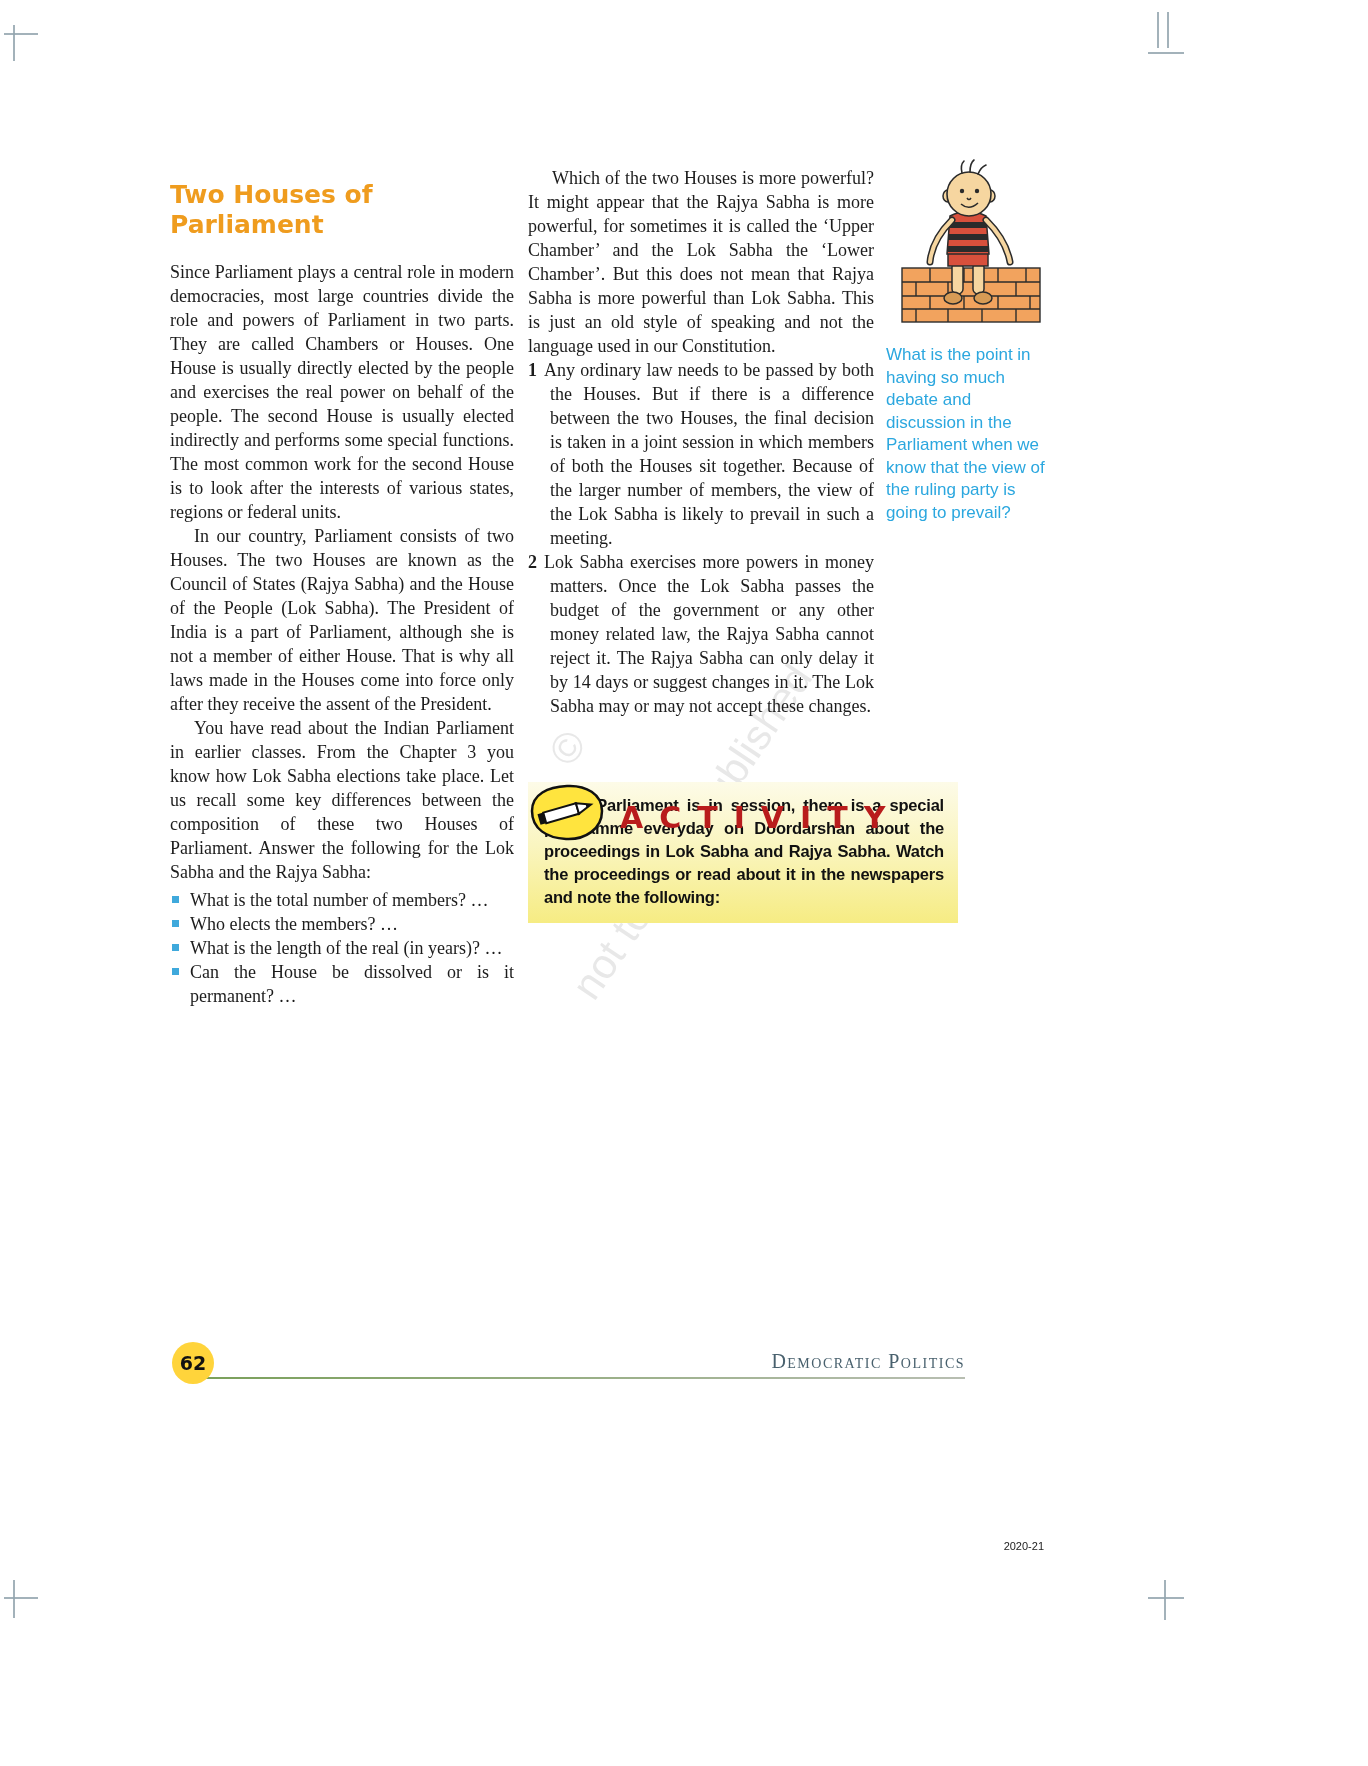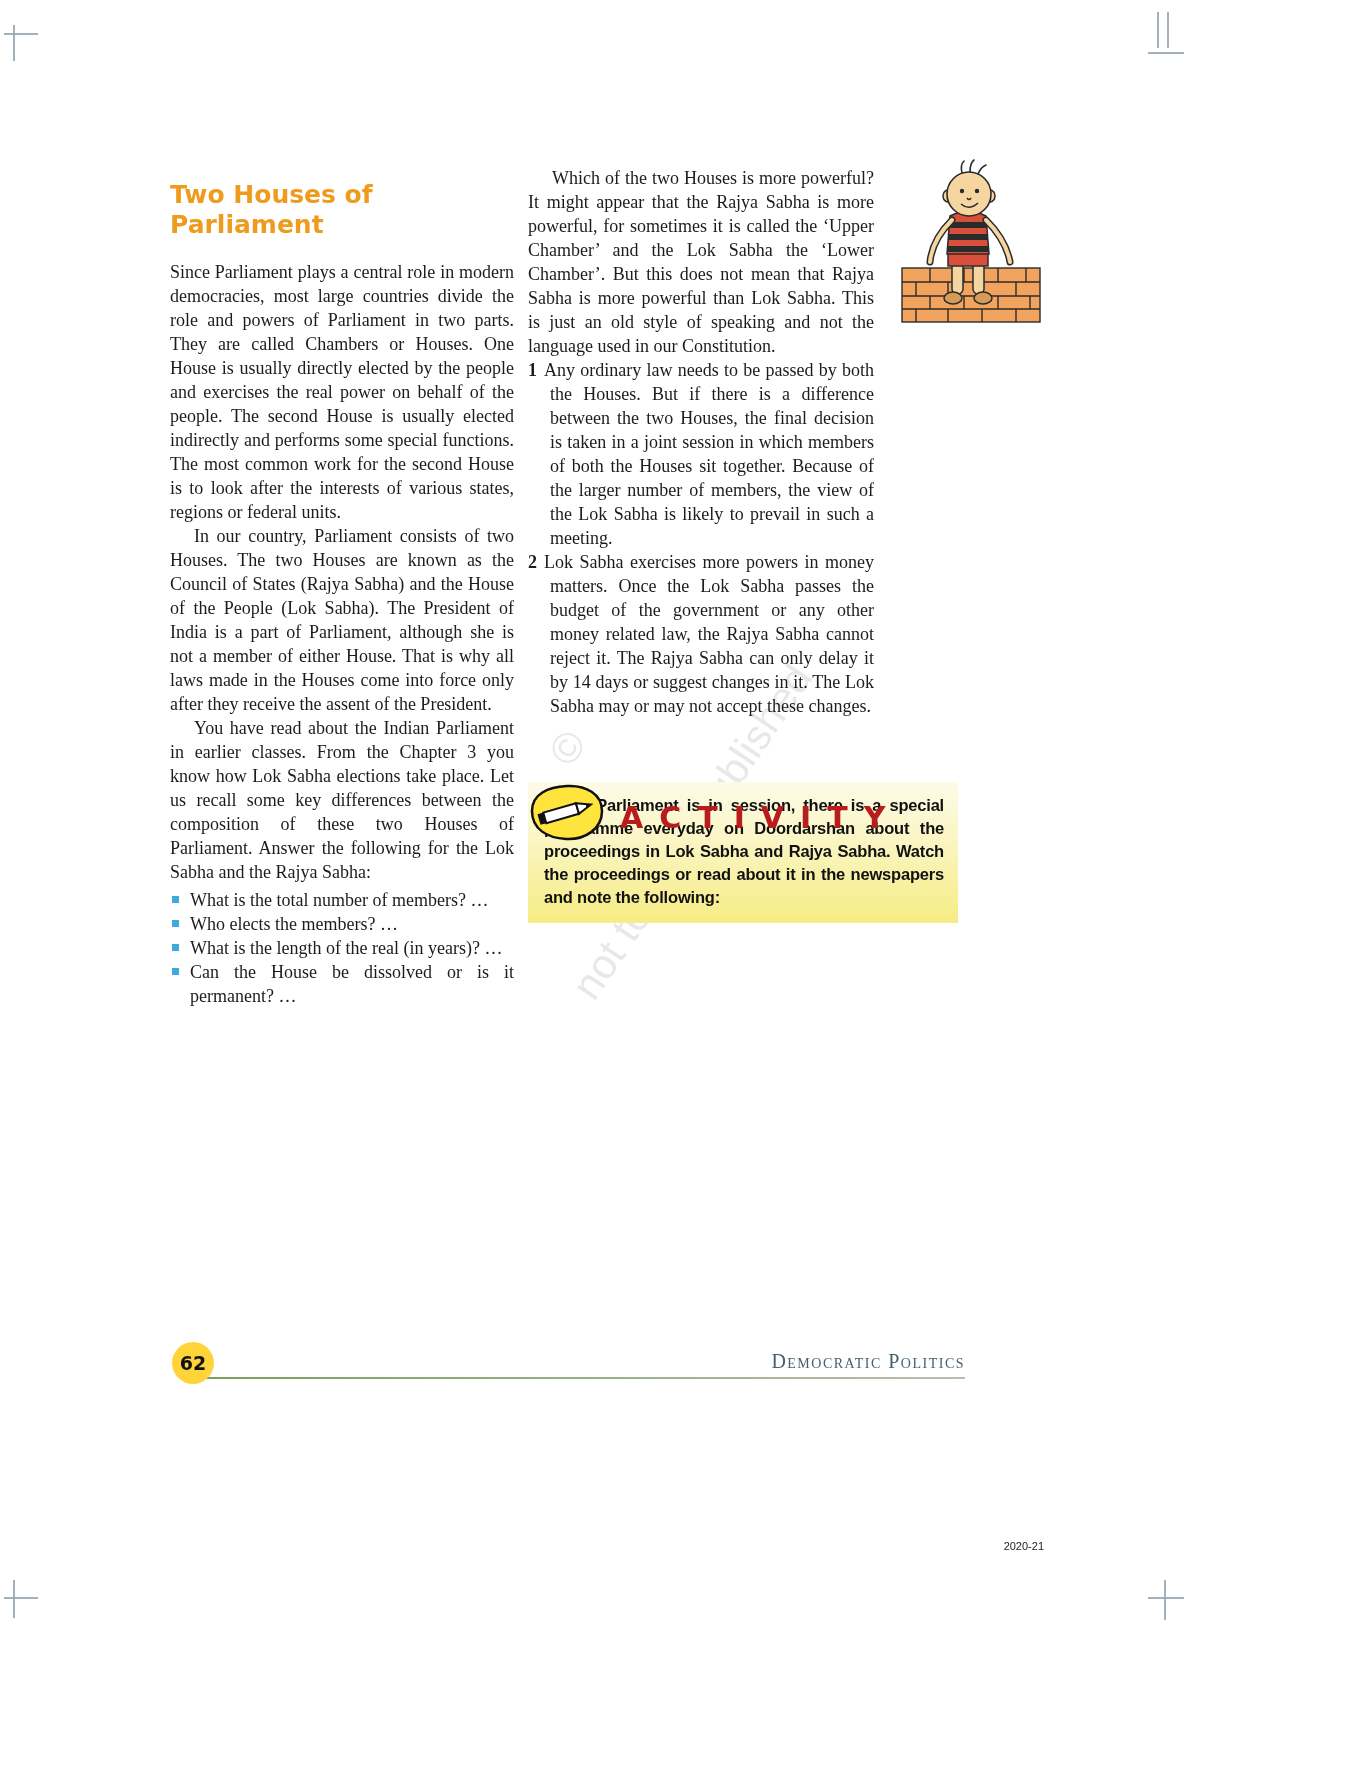--- a/index.html
+++ b/index.html
@@ -172,20 +172,21 @@
         <ellipse cx="56" cy="40" rx="5" ry="6" fill="#f6d6a0" stroke="#2b2b2b" stroke-width="1.5"></ellipse>
         <ellipse cx="98" cy="40" rx="5" ry="6" fill="#f6d6a0" stroke="#2b2b2b" stroke-width="1.5"></ellipse>
         <circle cx="77" cy="38" r="22" fill="#f6d6a0" stroke="#2b2b2b" stroke-width="1.6"></circle>
         <path d="M70,17 q-2,-8 2,-12 M78,16 q0,-9 4,-12 M86,18 q3,-7 8,-9" fill="none" stroke="#2b2b2b" stroke-width="1.6" stroke-linecap="round"></path>
         <circle cx="70" cy="35" r="2.2" fill="#2b2b2b"></circle>
         <circle cx="85" cy="35" r="2.2" fill="#2b2b2b"></circle>
         <path d="M75,42 q2,3 4,0" fill="none" stroke="#2b2b2b" stroke-width="1.5"></path>
         <path d="M69,48 q8,7 17,-1" fill="none" stroke="#2b2b2b" stroke-width="1.6"></path>
       </svg>
     </span>
+    <p class="margin-question">What is the point in having so much debate and discussion in the Parliament when we know that the view of the ruling party is going to prevail?</p>
   </div>
 
   <div class="footer-rule"></div>
   <div class="page-badge">62</div>
   <div class="footer-right">Democratic Politics</div>
   <div class="footer-center">2020-21</div>
 
 </div>
 
 </body></html>

